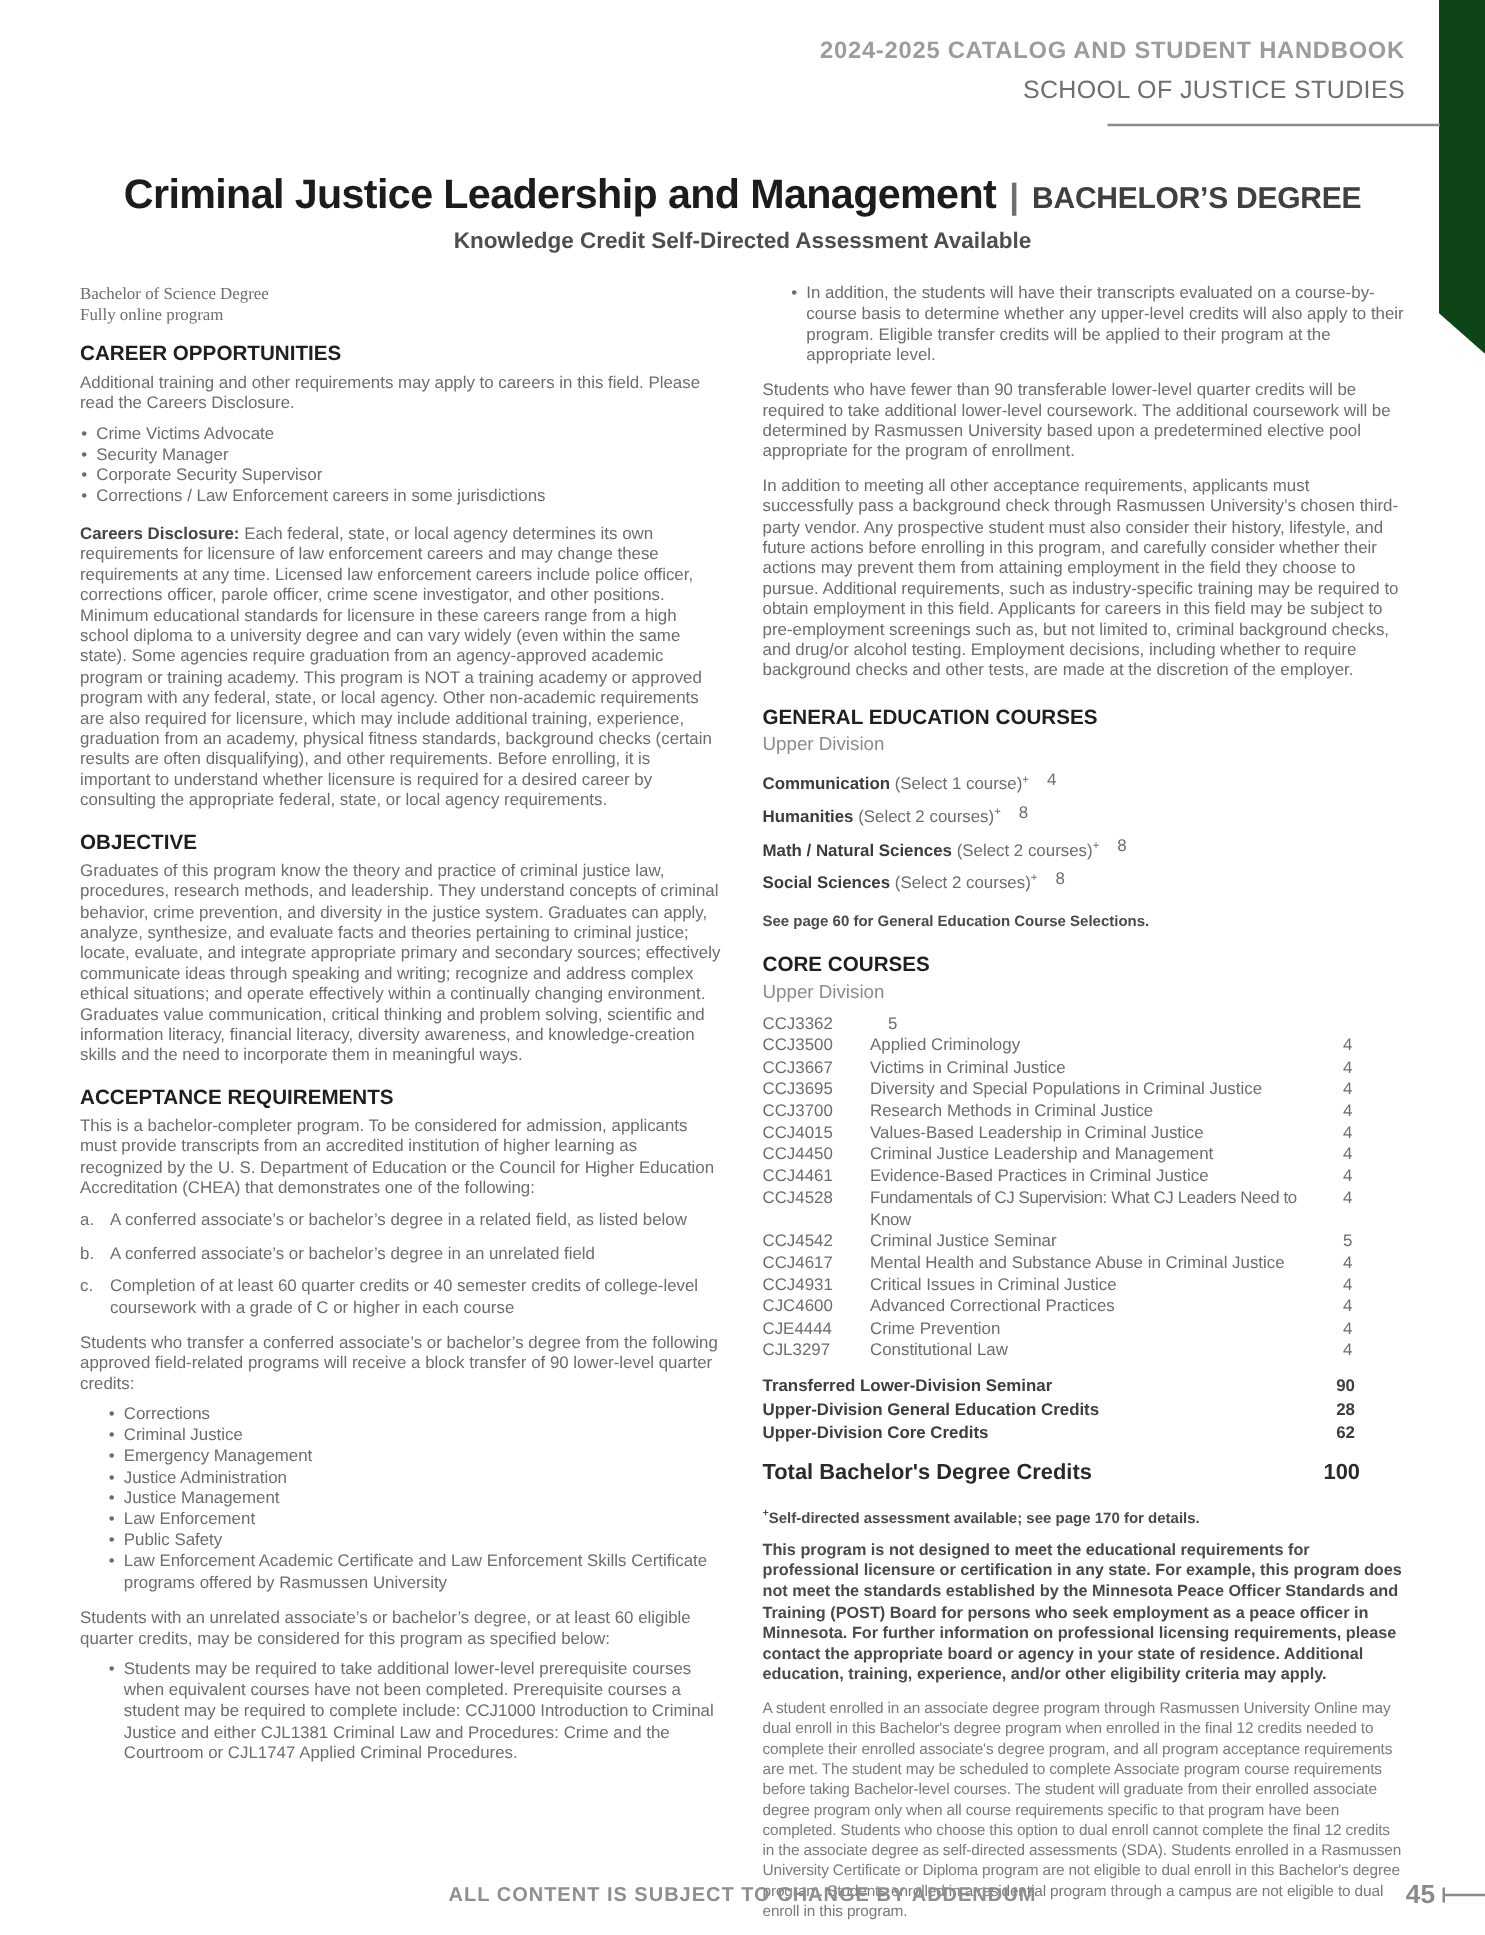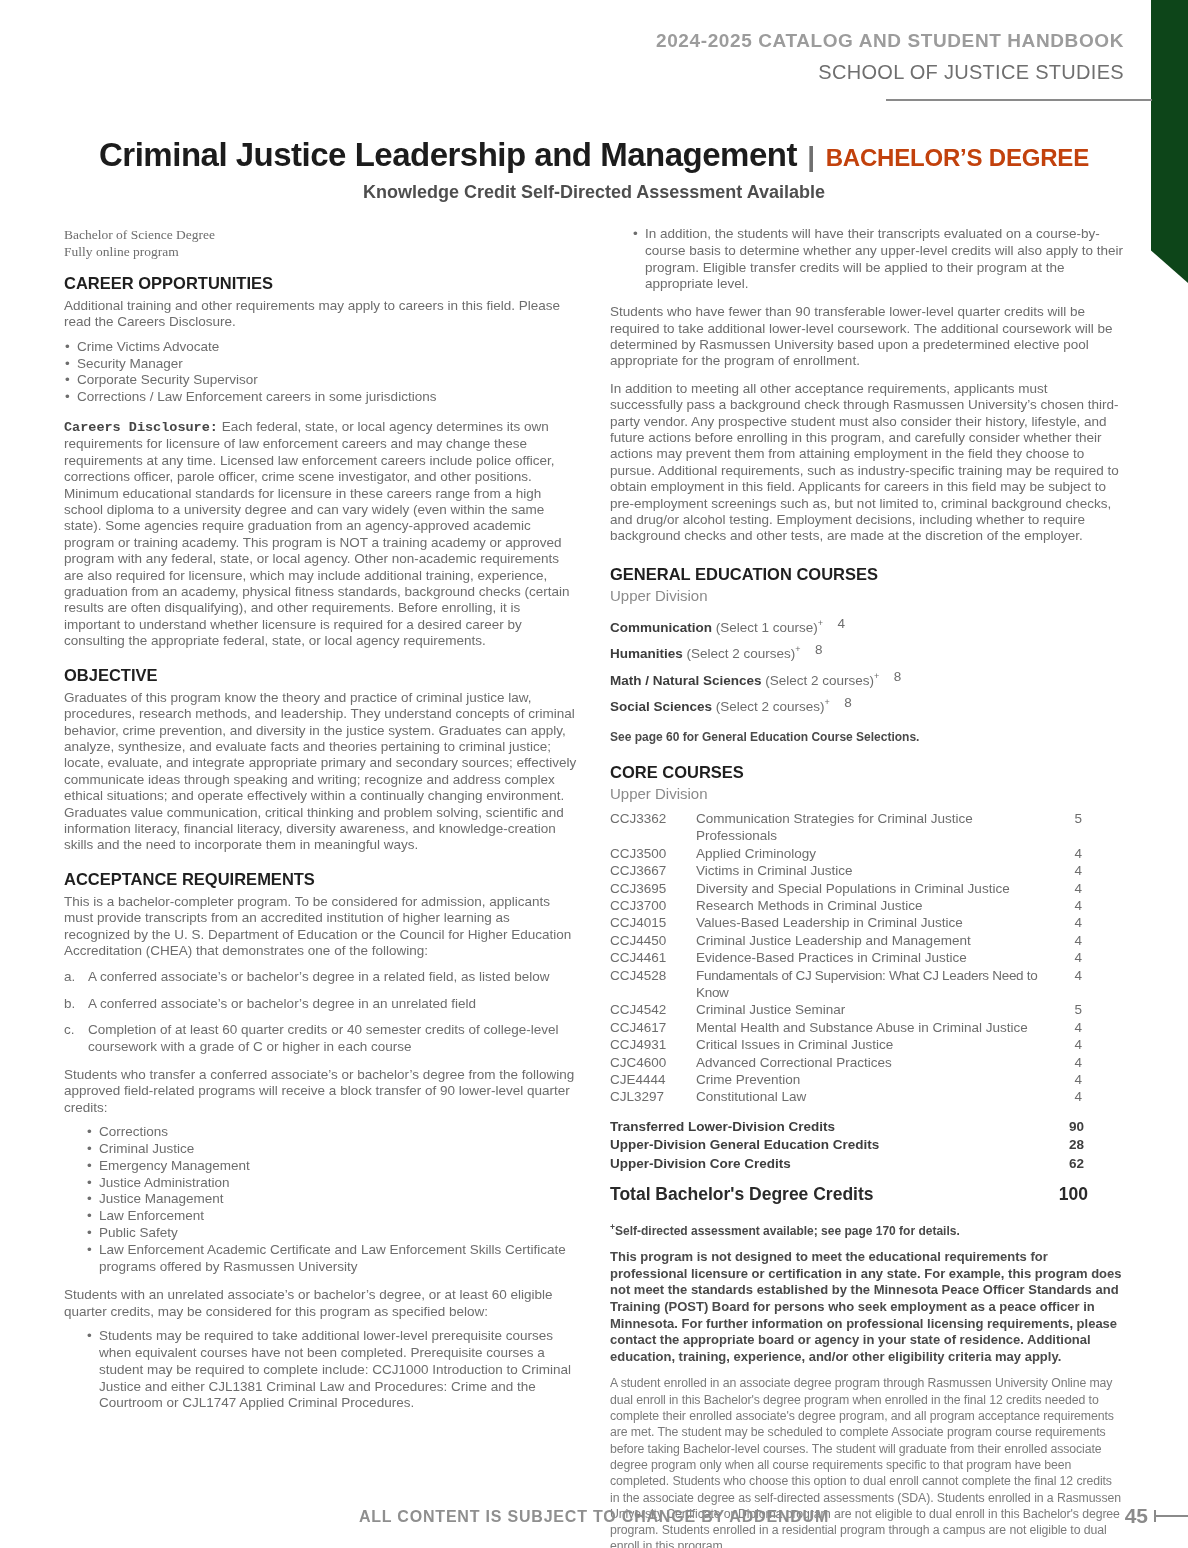--- a/index.html
+++ b/index.html
@@ -21,30 +21,30 @@
     clip-path:polygon(0 0,100% 0,100% 100%,0 88.5%);}
   
   .header{position:absolute;top:30px;right:64px;text-align:right;}
   .header .line1{font-size:19px;font-weight:bold;color:var(--light-gray);letter-spacing:.6px;}
   .header .line2{font-size:20px;font-weight:normal;color:#6f6f6f;margin-top:9px;letter-spacing:.3px;}
   .header-divider{position:absolute;top:99px;right:36px;width:266px;border-top:2px solid var(--rule-gray);}
   
   .title-block{position:absolute;top:136px;left:0;width:100%;text-align:center;}
   .title-main{font-size:33px;font-weight:bold;color:#1c1c1c;letter-spacing:-.5px;}
   .title-sep{font-size:28px;font-weight:bold;color:#6f6f6f;margin:0 6px;}
-  .title-degree{font-size:24px;font-weight:bold;color:#c2410c;letter-spacing:-.2px;text-align:right;}
+  .title-degree{font-size:24px;font-weight:bold;color:#404040;letter-spacing:-.2px;text-align:right;}
   .subtitle{margin-top:8px;font-size:18px;font-weight:bold;color:#4e4e4e;}
   
   .columns{position:absolute;top:226px;left:64px;width:1060px;display:flex;gap:32px;}
   .col{width:514px;}
   .meta-line{font-size:13.5px;line-height:17px;font-family:Liberation Serif, serif;}
   h3.section{font-size:16.5px;font-weight:bold;color:#1f1f1f;margin:16px 0 5px 0;}
   h3.first{margin-top:14px;}
   p.body{font-size:13.5px;line-height:16.4px;margin:5px 0;}
-  .lead-bold{font-weight:bold;color:var(--mid-dark);font-family:Liberation Mono, monospace;}
+  .lead-bold{font-weight:bold;color:var(--mid-dark);}
   ul.dots{list-style:none;margin:8px 0;padding:0;}
   ul.dots li{position:relative;padding-left:13px;font-size:13.5px;line-height:16.8px;}
   ul.dots li::before{content:"\2022";position:absolute;left:1px;}
   ul.dots.indent{margin-left:22px;}
   .lettered{display:flex;font-size:13.5px;line-height:16.4px;margin:10px 0;}
   .lettered .letter{width:24px;flex-shrink:0;}
   
   .subhead{font-size:15px;color:#8b8b8b;line-height:20px;margin:2px 0 6px 0;}
   .gened-row{display:flex;justify-content:flex-start;font-size:13.5px;line-height:23px;padding-right:42px;}
   .gened-label b{color:#3d3d3d;}
@@ -167,21 +167,20 @@
         <span class="credits">8</span>
       </div>
 
       <div class="note-small">See page 60 for General Education Course Selections.</div>
 
       <h3 class="section" style="margin-top:18px;margin-bottom:2px">CORE COURSES</h3>
       <div class="subhead">Upper Division</div>
 
       <div class="course-row">
           <span class="course-code">CCJ3362</span>
-          <span class="course-title">Communication Strategies for Criminal Justice Professionals</span>
           <span class="credits">5</span>
         </div>
       <div class="course-row">
           <span class="course-code">CCJ3500</span>
           <span class="course-title">Applied Criminology</span>
           <span class="credits">4</span>
         </div>
       <div class="course-row">
           <span class="course-code">CCJ3667</span>
           <span class="course-title">Victims in Criminal Justice</span>
@@ -243,21 +242,21 @@
           <span class="credits">4</span>
         </div>
       <div class="course-row">
           <span class="course-code">CJL3297</span>
           <span class="course-title">Constitutional Law</span>
           <span class="credits">4</span>
         </div>
 
       <div class="totals">
         <div class="totals-row">
-            <span>Transferred Lower-Division Credits</span>
+            <span>Transferred Lower-Division Seminar</span>
             <span class="credits">90</span>
           </div>
         <div class="totals-row">
             <span>Upper-Division General Education Credits</span>
             <span class="credits">28</span>
           </div>
         <div class="totals-row">
             <span>Upper-Division Core Credits</span>
             <span class="credits">62</span>
           </div>

